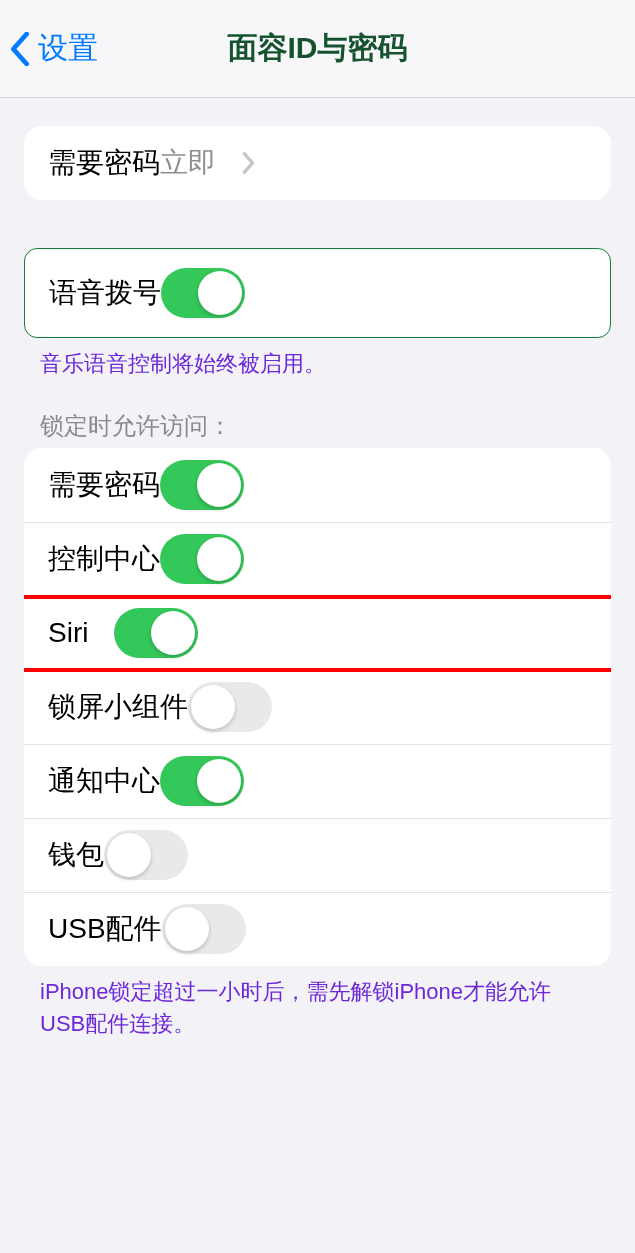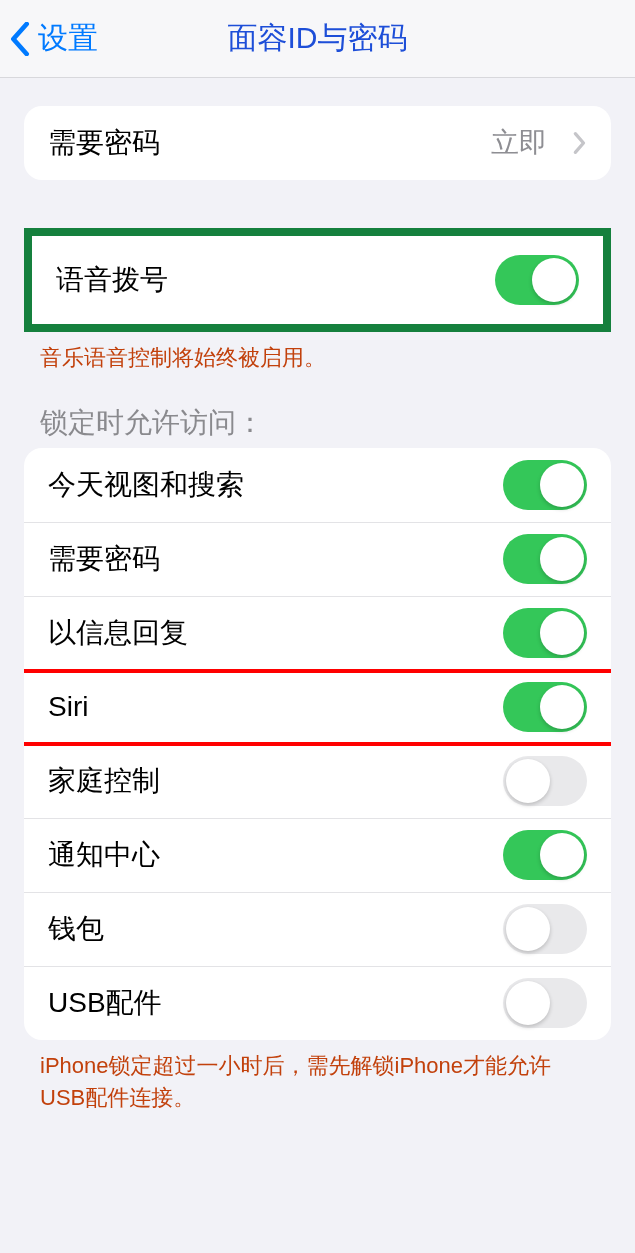--- a/index.html
+++ b/index.html
@@ -4,21 +4,21 @@
 <style>
   * { box-sizing: border-box; margin: 0; padding: 0; }
   body {
     width: 635px;
     height: 1253px;
     background: #f2f2f7;
     font-family: -apple-system, "Helvetica Neue", Arial, sans-serif;
     overflow: hidden;
   }
   .nav {
-    height: 78px;
+    height: 98px;
     background: #f7f7f9;
     border-bottom: 1px solid #d8d8dc;
     display: flex;
     align-items: center;
     position: relative;
   }
   .back {
     display: flex;
     align-items: center;
     padding-left: 10px;
@@ -29,62 +29,61 @@
   .back-chevron {
     width: 20px;
     height: 34px;
     margin-right: 8px;
   }
   .nav-title {
     position: absolute;
     left: 0; right: 0;
     text-align: center;
     font-size: 30px;
-    font-weight: 400;
-    color: #1d4ed8;
+    font-weight: 700;
+    color: #14532d;
     pointer-events: none;
   }
   .content { padding: 0; }
   .group {
     background: #fff;
     margin: 28px 24px 0 24px;
     border-radius: 18px;
     overflow: hidden;
   }
   .row {
     display: flex;
     align-items: center;
-    justify-content: space-between;
     padding: 0 24px;
     min-height: 74px;
     font-size: 28px;
     color: #000;
     border-top: 1px solid #e3e3e6;
   }
   .row:first-child { border-top: none; }
   .row-right {
     display: flex;
     align-items: center;
     gap: 26px;
   }
   .detail {
     color: #8e8e93;
     font-size: 28px;
   }
   .chevron { color: #c5c5c9; }
   .footer {
     margin: 10px 40px 0 40px;
-    color: #c2410c;
+    color: #6d28d9;
     font-size: 22px;
     line-height: 1.45;
   }
   .header {
     margin: 30px 40px 4px 40px;
     color: #8a8a8e;
-    font-size: 28px;
+    font-size: 24px;
   }
   .toggle {
     width: 84px;
     height: 50px;
     border-radius: 25px;
     position: relative;
     flex-shrink: 0;
   }
   .toggle.on { background: #34c759; }
   .toggle.off { background: #e9e9eb; }
@@ -126,61 +125,55 @@
       <div class="row-right">
         <span class="detail">立即</span>
         <svg width="14" height="24" viewBox="0 0 12 20" class="chevron">
           <polyline points="2,2 9,10 2,18" fill="none" stroke="#c5c5c9" stroke-width="2.8" stroke-linecap="round" stroke-linejoin="round"></polyline>
         </svg>
       </div>
     </div>
   </div>
 
   <div style="position:relative;">
-    <div class="group" style="margin-top:48px; border:8px solid #15803d; border-radius:0;">
+    <div class="group" style="margin-top:48px; border:1px solid #15803d; border-radius:13px;">
       <div class="row" style="min-height:88px;">
         <span>语音拨号</span>
         <div class="toggle on">
             <div class="knob"></div>
           </div>
       </div>
     </div>
   </div>
   <div class="footer">音乐语音控制将始终被启用。</div>
 
   <div class="header">锁定时允许访问：</div>
 
   <div class="group" style="margin-top:6px; position:relative;">
     <div class="row">
-      <span>今天视图和搜索</span>
-      <div class="toggle on">
-          <div class="knob"></div>
-        </div>
-    </div>
-    <div class="row">
       <span>需要密码</span>
       <div class="toggle on">
           <div class="knob"></div>
         </div>
     </div>
     <div class="row">
-      <span>以信息回复</span>
+      <span>控制中心</span>
       <div class="toggle on">
           <div class="knob"></div>
         </div>
     </div>
     <div class="row" style="position:relative;gap:26px;">
       <span>Siri</span>
       <div class="toggle on">
           <div class="knob"></div>
         </div>
       <div id="hl1" style="left:-4px; right:-4px; top:-2px; bottom:-2px;"></div>
     </div>
     <div class="row">
-      <span>家庭控制</span>
+      <span>锁屏小组件</span>
       <div class="toggle off">
           <div class="knob"></div>
         </div>
     </div>
     <div class="row">
       <span>通知中心</span>
       <div class="toggle on">
           <div class="knob"></div>
         </div>
     </div>

